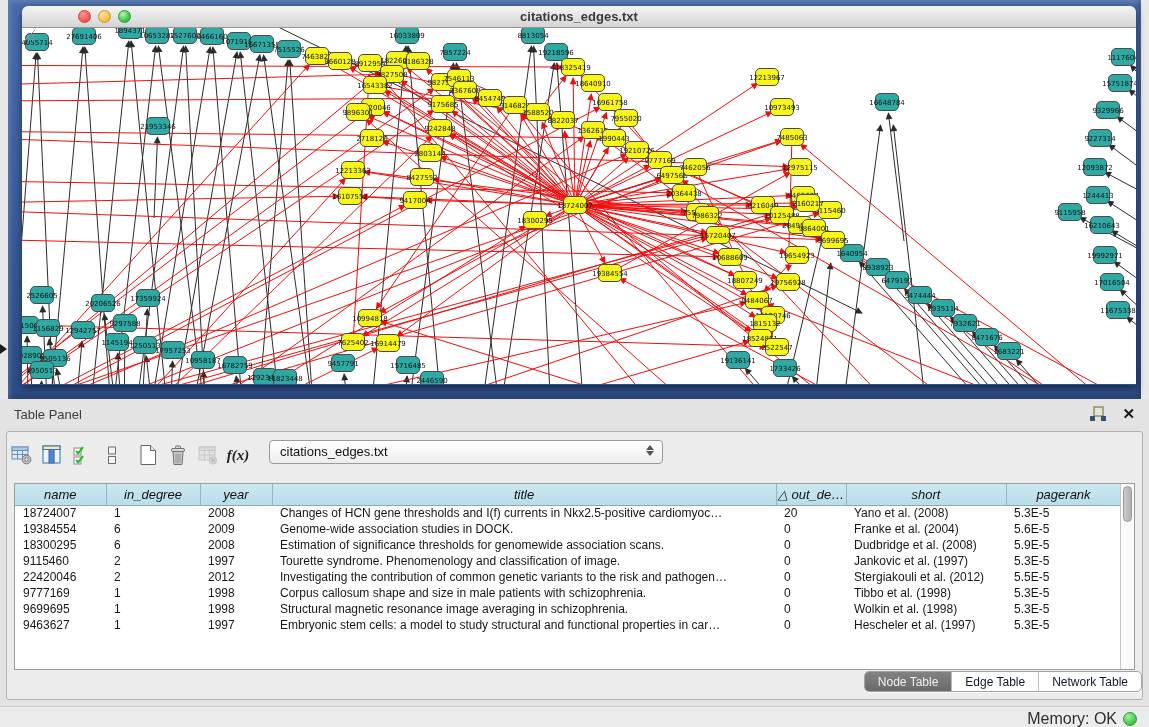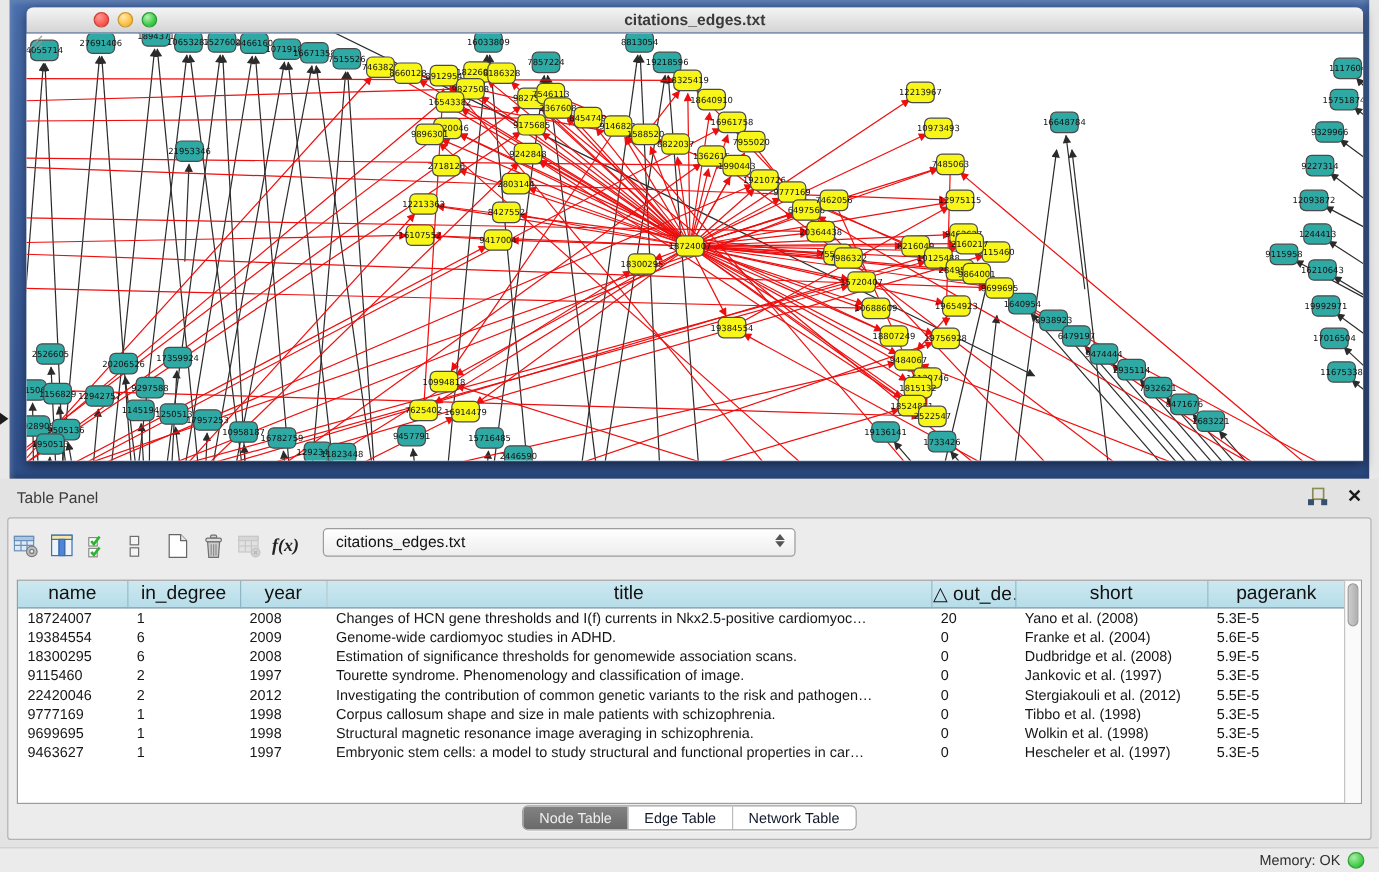--- a/index.html
+++ b/index.html
@@ -49,39 +49,39 @@
   .combo-arrows{position:absolute;right:8px;top:4px;display:flex;flex-direction:column;gap:1px;}
   .combo-arrows i{width:0;height:0;border-left:4px solid transparent;border-right:4px solid transparent;}
   .combo-arrows .up{border-bottom:5px solid #555;}
   .combo-arrows .dn{border-top:5px solid #555;}
 
   .table-wrap{position:absolute;left:7px;top:51px;width:1121px;height:187px;
     border:1px solid #9c9c9c;background:#fff;display:flex;}
   .grid{flex:1;overflow:hidden;}
   table{border-collapse:collapse;table-layout:fixed;width:1106px;}
   th{height:21px;background:linear-gradient(#cde8f0,#b6dde9);border-right:1px solid #8fb6c4;
-    border-bottom:1px solid #8fa9b3;font-size:16px;font-weight:normal;color:#111;text-align:center;
-    overflow:hidden;white-space:nowrap;}
+    border-bottom:1px solid #8fa9b3;font-size:13px;font-weight:normal;color:#111;text-align:center;
+    overflow:hidden;white-space:nowrap;font-style:italic;}
   td{height:16px;font-size:12px;color:#161616;white-space:nowrap;overflow:hidden;padding:0 4px 0 8px;}
   .vscroll{width:14px;border-left:1px solid #c4c4c4;background:#fafafa;position:relative;}
   .vthumb{position:absolute;left:2px;top:2px;width:9px;height:36px;border-radius:5px;
     background:linear-gradient(90deg,#cdcdcd,#b0b0b0);border:1px solid #989898;}
 
-  .tabs-row{position:absolute;left:0;bottom:7px;width:100%;display:flex;justify-content:center;}
+  .tabs-row{position:absolute;left:0;bottom:7px;width:100%;display:flex;justify-content:flex-end;}
   .segmented{display:flex;border:1px solid #a3a3a3;border-radius:5px;overflow:hidden;background:#fff;
     height:21px;box-shadow:0 1px 0 rgba(255,255,255,.7);}
   .segment{padding:0 13px;line-height:20px;font-size:12px;color:#0f172a;border-left:1px solid #bcbcbc;}
   .segment:first-child{border-left:none;}
   .segment.selected{background:linear-gradient(#828282,#6a6a6a);color:#efefef;}
 
   
   .status-bar{position:absolute;left:0;top:706px;width:1149px;height:21px;background:#ebebeb;
     border-top:1px solid #cecece;}
   .memory{position:absolute;right:12px;top:3px;display:flex;align-items:center;gap:6px;
-    font-size:12px;color:#2e2e2e;}
+    font-size:16px;color:#2e2e2e;}
   .mem-dot{width:14px;height:14px;border-radius:50%;border:1px solid #2f9c36;
     background:radial-gradient(circle at 35% 30%,#a9eda5,#3ecb44 65%,#2aa835);}
 </style>
 </head>
 <body>
 
 <div class="desktop">
   <div class="net-window">
     <div class="titlebar">
       <div class="lights">
@@ -919,21 +919,21 @@
                 <td>2008</td>
                 <td>Changes of HCN gene thresholds and I(f) currents in Nkx2.5-positive cardiomyoc…</td>
                 <td>20</td>
                 <td>Yano et al. (2008)</td>
                 <td>5.3E-5</td>
               </tr>
               <tr>
                 <td>19384554</td>
                 <td>6</td>
                 <td>2009</td>
-                <td>Genome-wide cardiomyoc studies in ADHD.</td>
+                <td>Genome-wide association studies in DOCK.</td>
                 <td>0</td>
                 <td>Franke et al. (2004)</td>
                 <td>5.6E-5</td>
               </tr>
               <tr>
                 <td>18300295</td>
                 <td>6</td>
                 <td>2008</td>
                 <td>Estimation of significance thresholds for genomewide association scans.</td>
                 <td>0</td>

